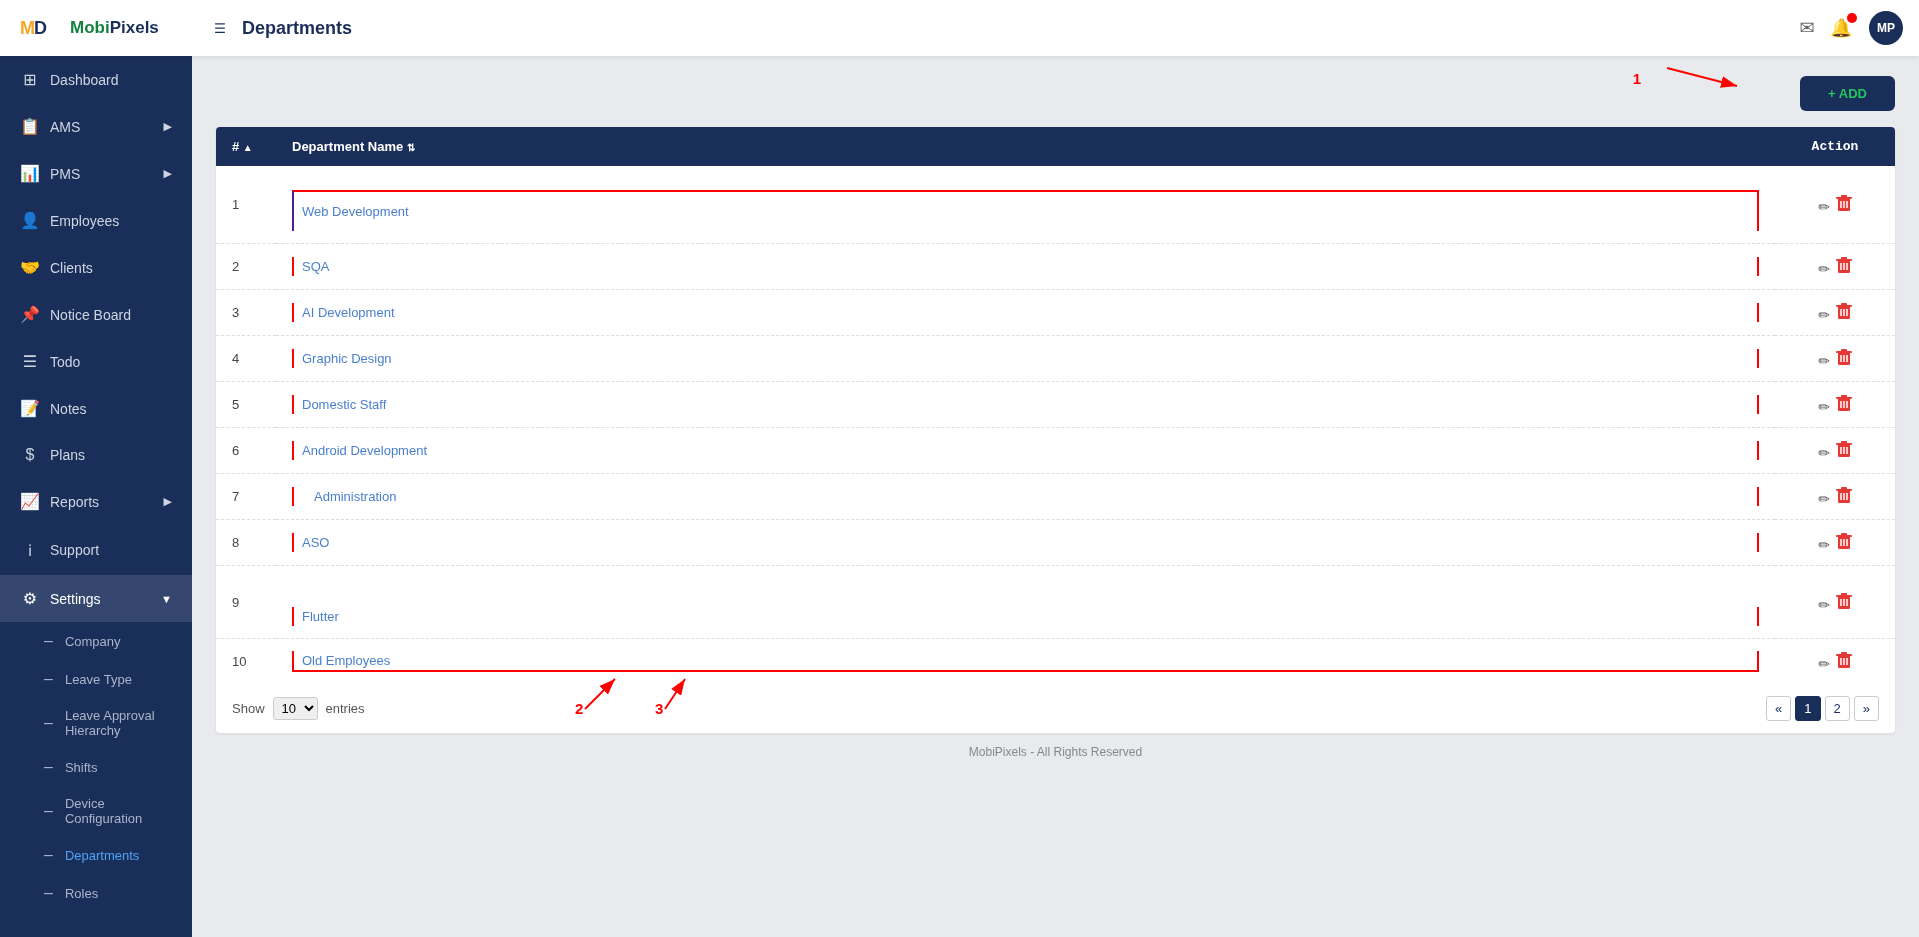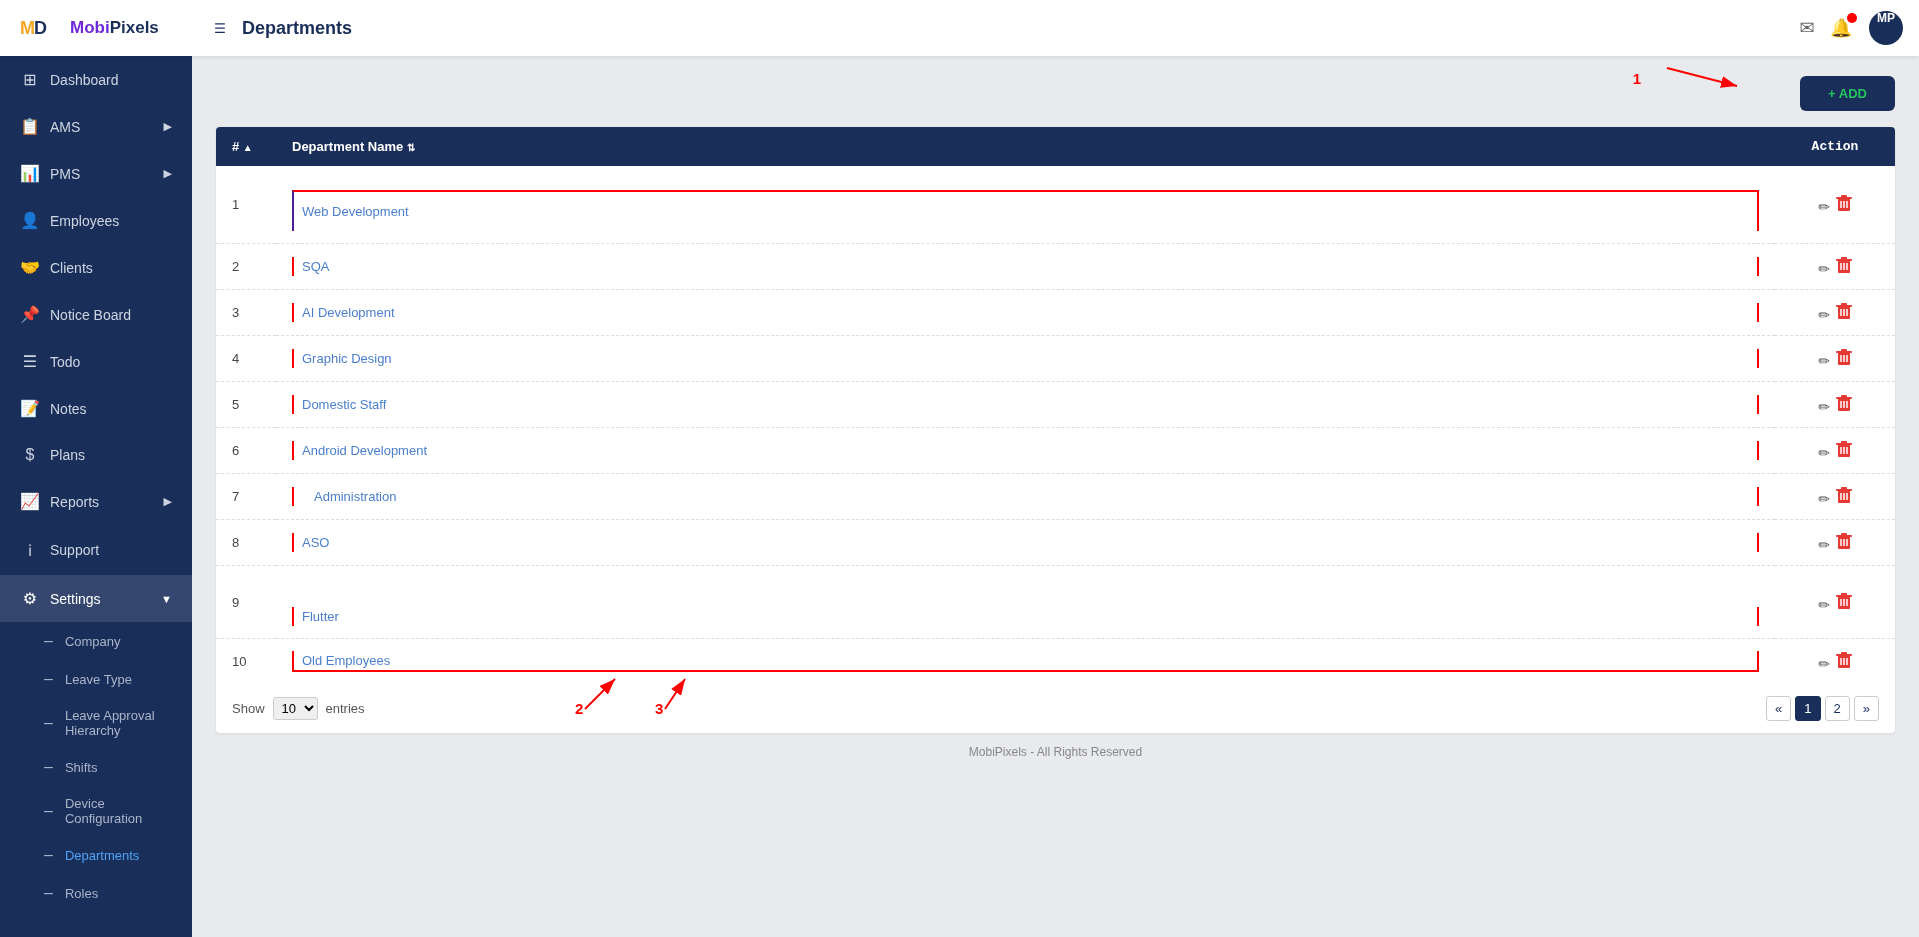--- a/index.html
+++ b/index.html
@@ -59,21 +59,21 @@
       width: 10px;
       height: 10px;
       font-size: 8px;
     }
     .avatar-circle {
       width: 34px;
       height: 34px;
       border-radius: 50%;
       background: #1a2e5a;
       display: flex;
-      align-items: flex-start;
+      align-items: center;
       justify-content: center;
       color: white;
       font-size: 12px;
       font-weight: bold;
       cursor: pointer;
     }
 
     
     .main-layout {
       display: flex;
@@ -253,21 +253,21 @@
 
 <div class="top-header">
   <div class="logo-area">
 
     <svg width="46" height="36" viewBox="0 0 46 36">
       <rect width="46" height="36" rx="4" fill="white"></rect>
       <text x="4" y="24" font-size="18" font-weight="900" fill="#f5a623">M</text>
       <text x="18" y="24" font-size="18" font-weight="900" fill="#1a2e5a">D</text>
     </svg>
     <span style="font-size:17px; font-weight:700; color:#1a2e5a;">
-      <span style="color:#6d28d9;">Mobi</span>Pixels
+      <span style="color:#15803d;">Mobi</span>Pixels
     </span>
   </div>
 
   <button class="hamburger-btn">
     <span>☰</span>
   </button>
   <span class="header-title">Departments</span>
 
   <div class="header-right">
     <button class="header-icon-btn">

